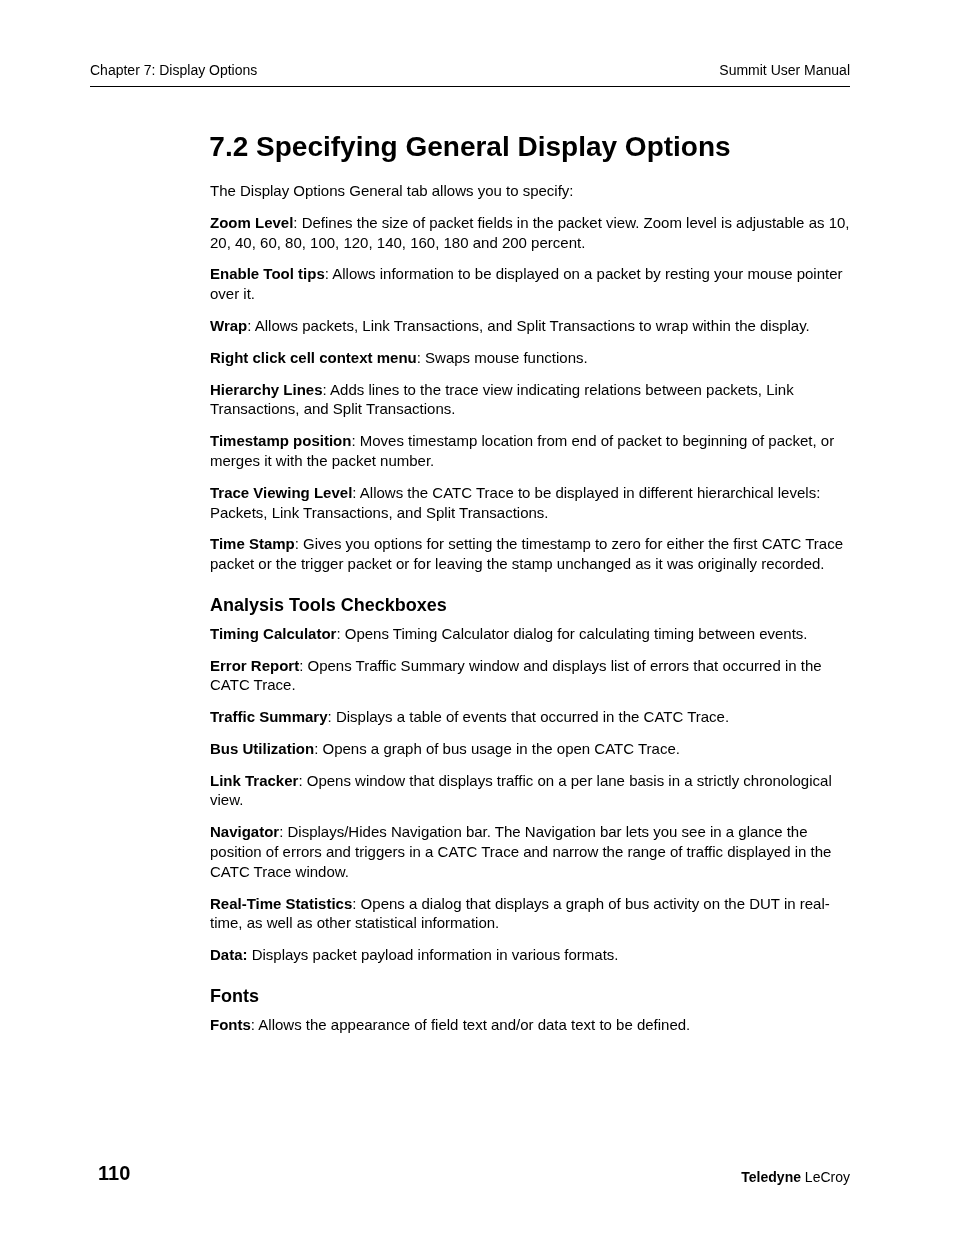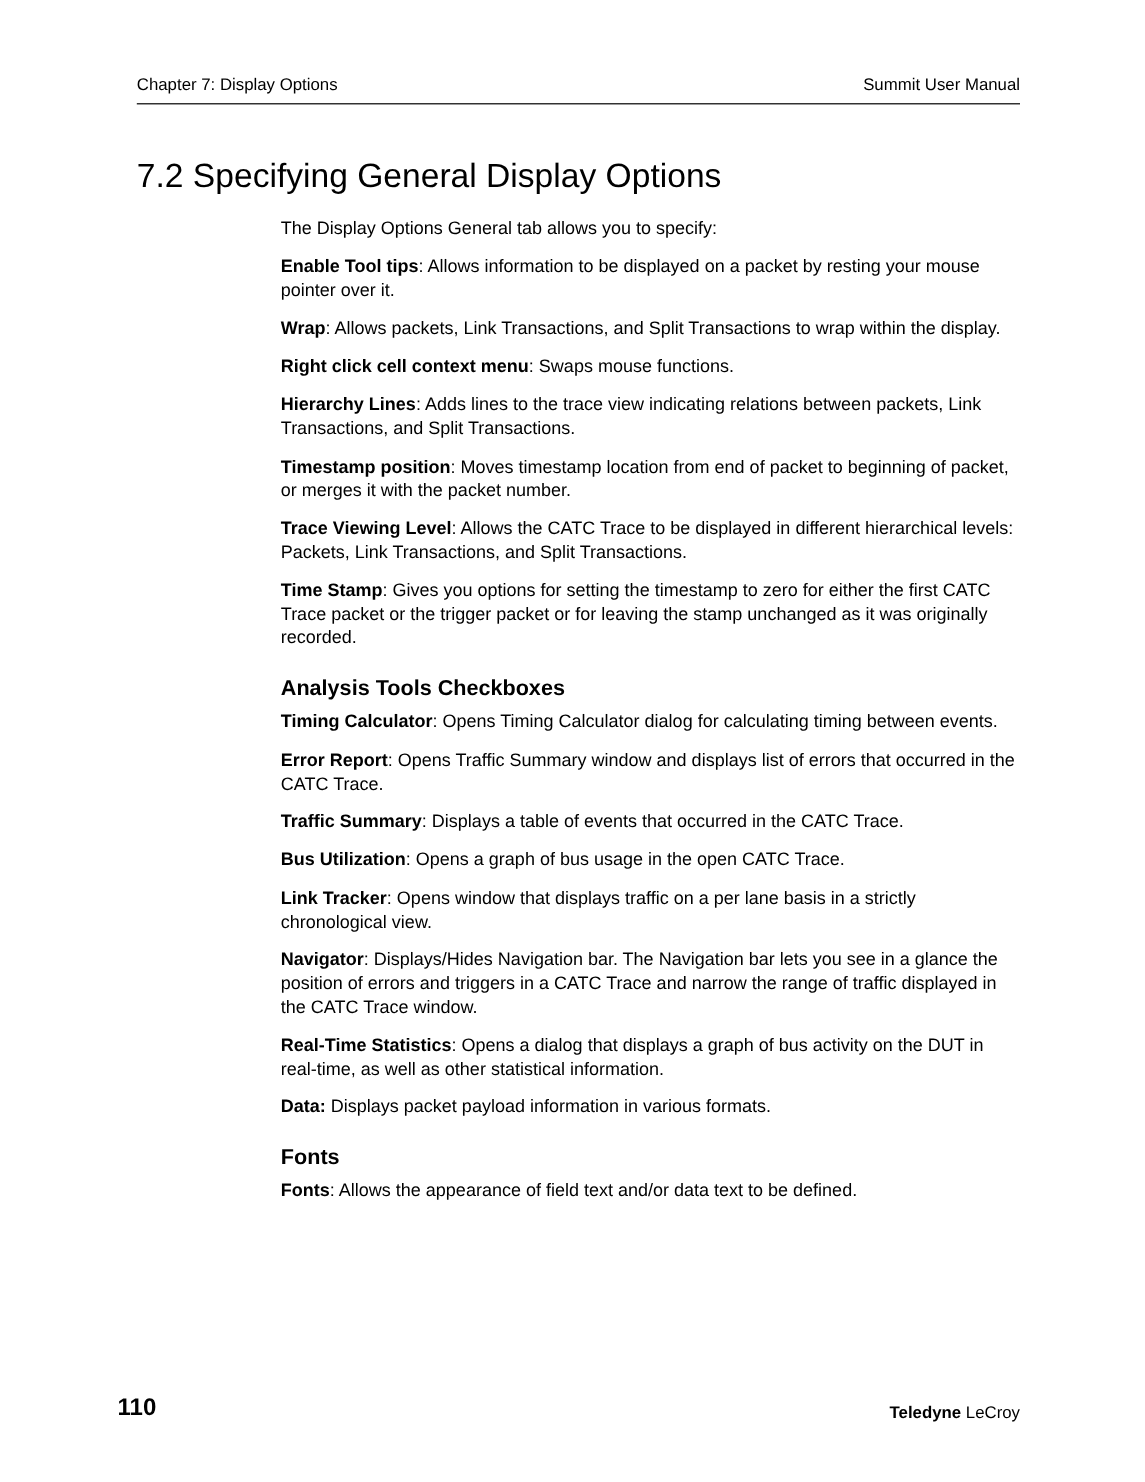--- a/index.html
+++ b/index.html
@@ -5,37 +5,38 @@
   body {
     margin: 0;
     padding: 0;
     background: #fff;
     font-family: Arial, Helvetica, sans-serif;
     color: #000;
     width: 954px;
   }
   .page {
     box-sizing: border-box;
-    padding: 62px 104px 50px 114px;
+    padding: 62px 104px 50px 90px;
     width: 954px;
     min-height: 1235px;
     position: relative;
   }
   .running-head {
     display: flex;
     justify-content: space-between;
     font-size: 14px;
     padding-bottom: 8px;
     border-bottom: 1.5px solid #000;
     margin-bottom: 44px;
   }
   h1.section-title {
     font-size: 28px;
-    font-weight: normal;
+    font-weight: bold;
     margin: 0 0 18px 0;
+    text-align: center;
   }
   .body-block {
     margin-left: 120px;
     font-size: 15px;
     line-height: 1.32;
   }
   .body-block p {
     margin: 0 0 12px 0;
   }
   .subhead {
@@ -73,20 +74,21 @@
     <span>Chapter 7: Display Options</span>
     <span>Summit User Manual</span>
   </div>
 
   <h1 class="section-title">7.2 Specifying General Display Options</h1>
 
   <div class="body-block">
 
     <p>The Display Options General tab allows you to specify:</p>
 
+    <p><span class="term">Zoom Level</span><span>: Defines the size of packet fields in the packet view. Zoom level is adjustable as 10, 20, 40, 60, 80, 100, 120, 140, 160, 180 and 200 percent.</span></p>
     <p><span class="term">Enable Tool tips</span><span>: Allows information to be displayed on a packet by resting your mouse pointer over it.</span></p>
     <p><span class="term">Wrap</span><span>: Allows packets, Link Transactions, and Split Transactions to wrap within the display.</span></p>
     <p><span class="term">Right click cell context menu</span><span>: Swaps mouse functions.</span></p>
     <p><span class="term">Hierarchy Lines</span><span>: Adds lines to the trace view indicating relations between packets, Link Transactions, and Split Transactions.</span></p>
     <p><span class="term">Timestamp position</span><span>: Moves timestamp location from end of packet to beginning of packet, or merges it with the packet number.</span></p>
     <p><span class="term">Trace Viewing Level</span><span>: Allows the CATC Trace to be displayed in different hierarchical levels: Packets, Link Transactions, and Split Transactions.</span></p>
     <p><span class="term">Time Stamp</span><span>: Gives you options for setting the timestamp to zero for either the first CATC Trace packet or the trigger packet or for leaving the stamp unchanged as it was originally recorded.</span></p>
 
     <div class="subhead">Analysis Tools Checkboxes</div>
 

